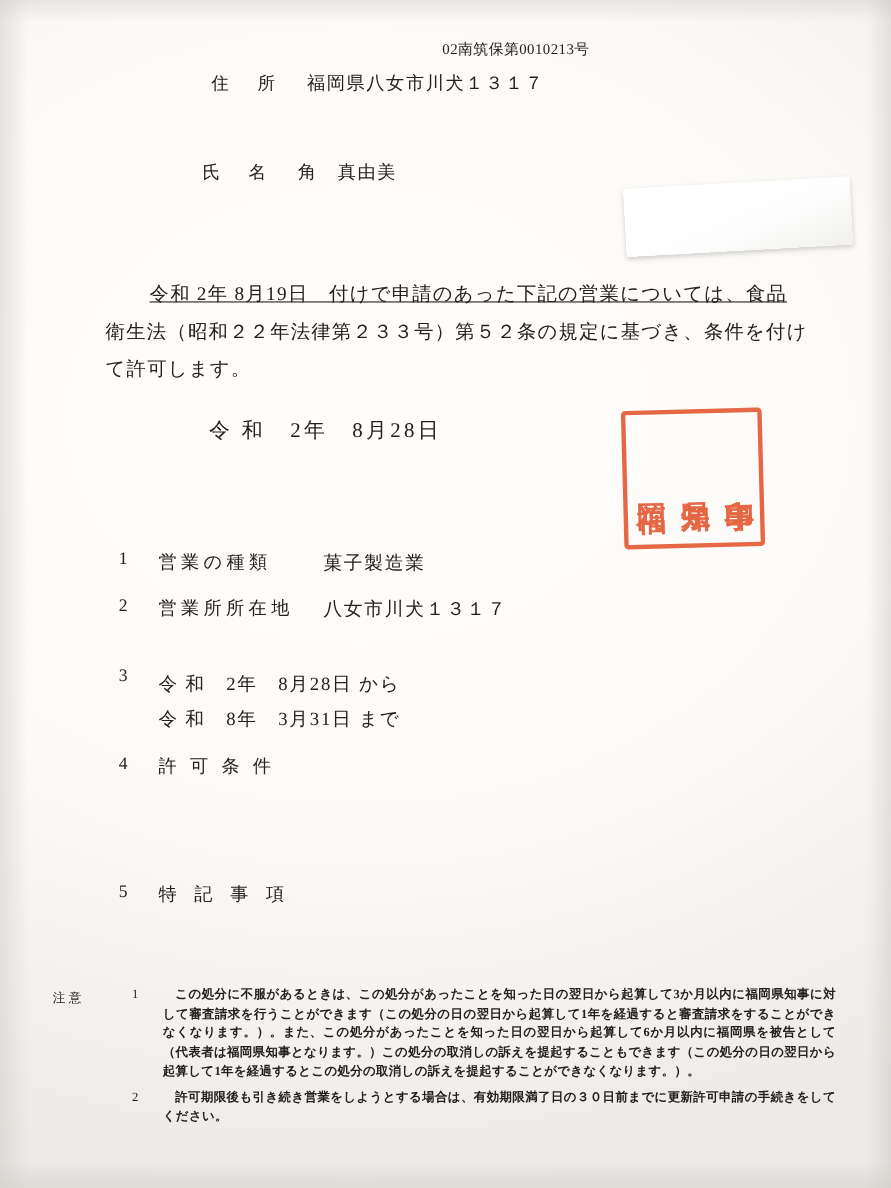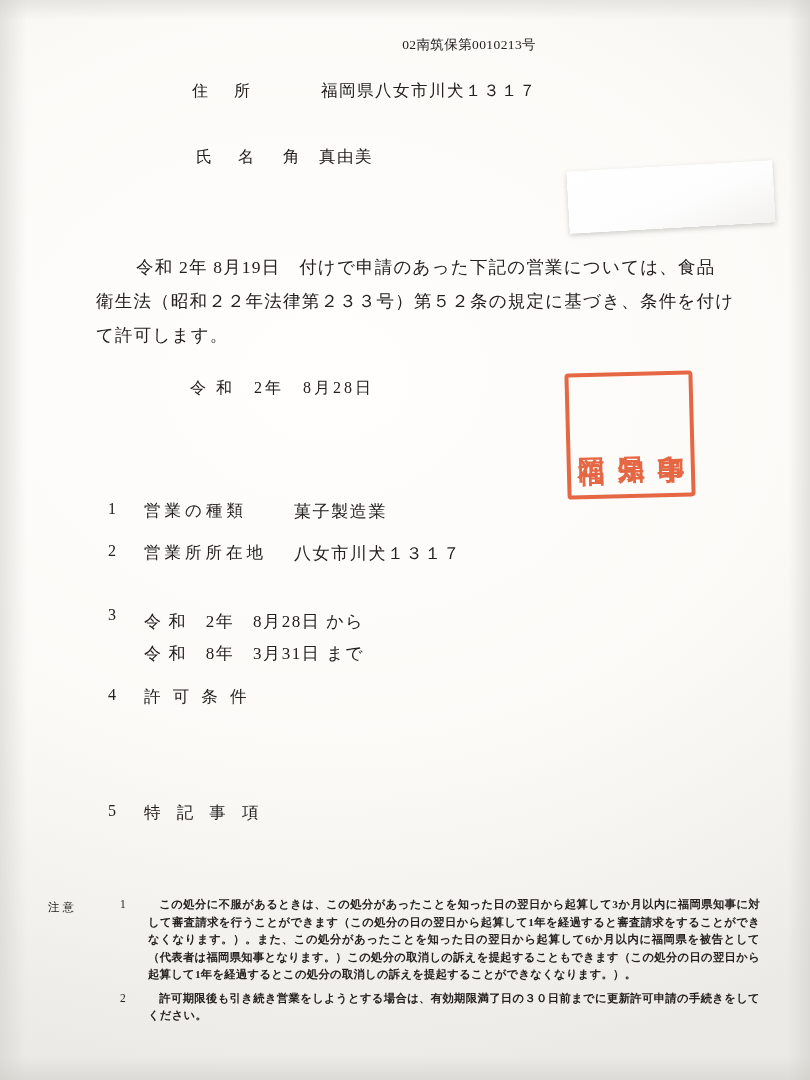--- a/index.html
+++ b/index.html
@@ -61,23 +61,23 @@
     white-space: nowrap;
   }
   .field-label {
     font-size: 16px;
     letter-spacing: 5px;
   }
   .field-value {
     font-size: 16.5px;
     letter-spacing: 1.5px;
   }
-  .addr-row { left: 192px; top: 80px; gap: 42px; }
+  .addr-row { left: 192px; top: 65px; }
   .addr-row .field-value { margin-left: 24px; }
-  .name-row { left: 196px; top: 146px; }
+  .name-row { left: 184px; top: 146px; }
   .name-row .field-value { margin-left: 24px; }
 
   
   .redaction {
     position: absolute;
     left: 568px;
     top: 166px;
     width: 206px;
     height: 62px;
     background: linear-gradient(160deg, #ffffff 0%, #fdfdfd 60%, #f2f1ee 100%);
@@ -88,27 +88,27 @@
   .body-para {
     position: absolute;
     left: 96px;
     top: 250px;
     width: 640px;
     font-size: 17.5px;
     line-height: 34px;
     letter-spacing: 1.2px;
     text-align: justify;
   }
-  .body-para .indent { padding-left: 40px; }
+  .body-para .indent { padding-left: 40px; text-decoration: underline; }
 
   .issue-date {
     position: absolute;
     left: 190px;
     top: 378px;
-    font-size: 16px;
+    font-size: 19px;
     letter-spacing: 3px;
     white-space: nowrap;
   }
 
   .signer {
     position: absolute;
     left: 390px;
     top: 430px;
     font-size: 17.5px;
     letter-spacing: 2px;

